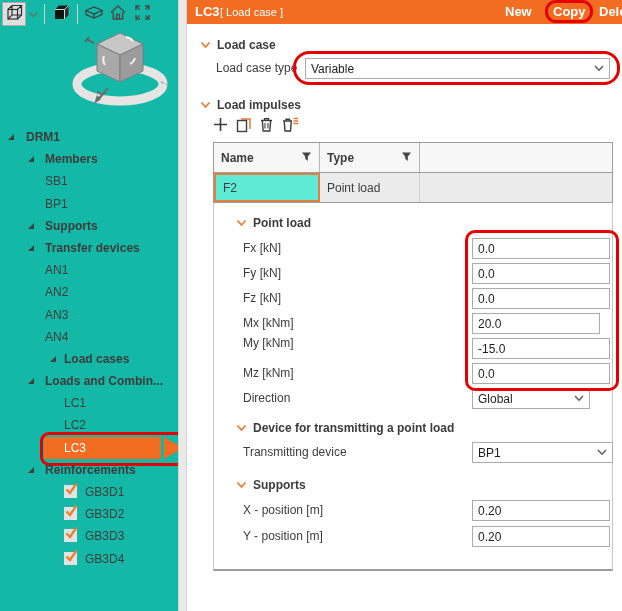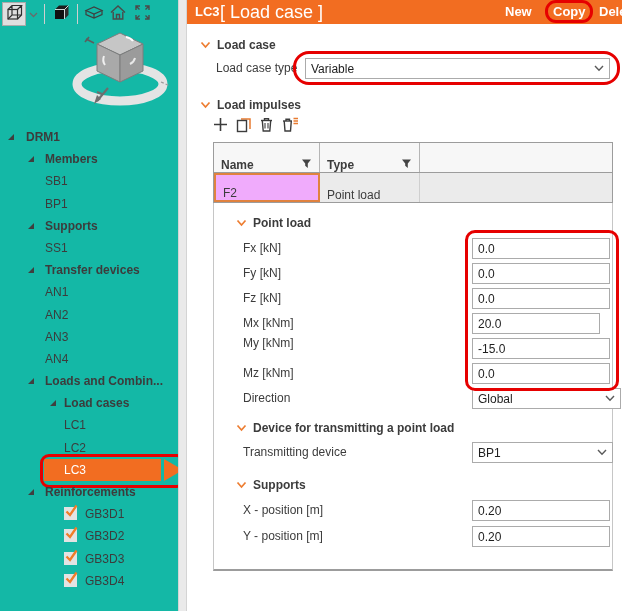--- a/index.html
+++ b/index.html
@@ -26,38 +26,38 @@
   .lc3arrow{position:absolute;left:164px;top:0;width:0;height:0;border-left:19px solid #F26D21;
             border-top:11px solid transparent;border-bottom:11px solid transparent}
   .lc3ring{position:absolute;left:40px;top:-5px;width:140px;height:28px;border:3px solid #E60000;border-radius:9px;pointer-events:none}
   
   .split{position:absolute;left:178px;top:0;width:9px;height:611px;background:#eaeaea;
          border-left:1px solid #d4d4d4;border-right:1px solid #d4d4d4;box-sizing:border-box}
   
   .right{position:absolute;left:187px;top:0;width:435px;height:611px;background:#fff}
   .apphdr{position:absolute;left:0;top:0;width:435px;height:24px;background:#F26D21;color:#fff}
   .apphdr .t{position:absolute;left:8px;top:0;line-height:24px;font-weight:bold;font-size:13px}
-  .apphdr .st{position:absolute;left:33px;top:0;line-height:24px;font-size:18px}
+  .apphdr .st{position:absolute;left:33px;top:0;line-height:24px;font-size:11px}
   .hbtn{position:absolute;top:0;height:24px;line-height:24px;font-weight:bold;color:#fff;font-size:13px;cursor:default}
   .ring{position:absolute;border:3.5px solid #E60000;border-radius:14px;box-sizing:border-box;pointer-events:none;z-index:6}
   .sech{position:absolute;display:flex;align-items:center;gap:6px;font-weight:bold}
   .lbl{position:absolute}
   .sel,.inp{position:absolute;height:21px;border:1px solid #ababab;background:#fff;box-sizing:border-box;
             display:flex;align-items:center;padding:0 5px;color:#1e1e1e}
   .sel svg{margin-left:auto;flex:none}
   
   .tbl{position:absolute;left:26px;top:142px;width:400px;border:1px solid #9c9c9c;box-sizing:border-box;background:#fff}
   .thr{display:flex;height:29px;background:#f7f7f7;border-bottom:1px solid #9c9c9c}
   .tdr{display:flex;height:29px}
-  .tc{display:flex;align-items:flex-end;padding-left:7px;box-sizing:border-box}
+  .tc{display:flex;align-items:center;padding-left:7px;box-sizing:border-box}
   .thr .tc{font-weight:bold;border-right:1px solid #b5b5b5}
   .thr .tc:last-child{border-right:none}
   .c1{width:106px}.c2{width:100px}.c3{flex:1}
   .thr .fun{margin-left:auto;margin-right:7px}
-  .fcell{background:#f0abfc;border:2px solid #e0823f;width:106px}
+  .fcell{background:#5eead4;border:2px solid #e0823f;width:106px}
   .gcell{background:#ebebeb;border-right:1px solid #cfcfcf}
   .gcell:last-child{border-right:none}
   
   .detail{position:absolute;left:26px;top:203px;width:400px;height:368px;background:#fff;box-sizing:border-box;
           border-left:1px solid #c6c6c6;border-right:1px solid #c6c6c6;border-bottom:2px solid #9c9c9c}
 </style>
 </head>
 <body>
 
 <div class="left">
@@ -160,45 +160,42 @@
         <span class="tl" style="left:45px">SB1</span>
       </div>
     <div class="trow">
         <span class="tl" style="left:45px">BP1</span>
       </div>
     <div class="trow">
         <span class="tw" style="left:28px"></span>
         <span class="tl b" style="left:45px">Supports</span>
       </div>
     <div class="trow">
-        <span class="tl" style="left:45px">SS1</span>
-      </div>
-    <div class="trow">
         <span class="tw" style="left:28px"></span>
         <span class="tl b" style="left:45px">Transfer devices</span>
       </div>
     <div class="trow">
         <span class="tl" style="left:45px">AN1</span>
       </div>
     <div class="trow">
         <span class="tl" style="left:45px">AN2</span>
       </div>
     <div class="trow">
         <span class="tl" style="left:45px">AN3</span>
       </div>
     <div class="trow">
         <span class="tl" style="left:45px">AN4</span>
-      </div>
-    <div class="trow">
-        <span class="tw" style="left:28px"></span>
-        <span class="tl b" style="left:45px">Loads and Combin...</span>
       </div>
     <div class="trow">
         <span class="tw" style="left:50px"></span>
         <span class="tl b" style="left:64px">Load cases</span>
+      </div>
+    <div class="trow">
+        <span class="tw" style="left:28px"></span>
+        <span class="tl b" style="left:45px">Loads and Combin...</span>
       </div>
     <div class="trow">
         <span class="tl" style="left:64px">LC1</span>
       </div>
     <div class="trow">
         <span class="tl" style="left:64px">LC2</span>
       </div>
     <div class="trow">
       <div class="lc3bar">
           <span>LC3</span>
@@ -342,21 +339,21 @@
     <div class="inp" style="left:258px;top:85px;width:138px">0.0</div>
     <span class="lbl" style="left:29px;top:113px">Mx [kNm]</span>
     <div class="inp" style="left:258px;top:110px;width:128px">20.0</div>
     <span class="lbl" style="left:29px;top:133px">My [kNm]</span>
     <div class="inp" style="left:258px;top:135px;width:138px">-15.0</div>
     <span class="lbl" style="left:29px;top:163px">Mz [kNm]</span>
     <div class="inp" style="left:258px;top:160px;width:138px">0.0</div>
     <span class="ring" style="left:251px;top:27px;width:154px;height:161px;border-radius:10px"></span>
 
     <span class="lbl" style="left:29px;top:188px">Direction</span>
-    <div class="sel" style="left:258px;top:185px;width:149px">
+    <div class="sel" style="left:258px;top:185px;width:118px">
       <span>Global</span>
       <svg width="10" height="7" viewBox="0 0 10 7" fill="none" stroke="#5a5a5a" stroke-width="1.4">
           <polyline points="1,1 5,5.3 9,1"></polyline>
         </svg>
     </div>
 
     <div class="sech" style="left:22px;top:218px">
       <svg width="11" height="8" viewBox="0 0 11 8" fill="none" stroke="#ED7D31" stroke-width="1.7">
           <polyline points="1.5,1.5 5.5,6 9.5,1.5"></polyline>
         </svg>

